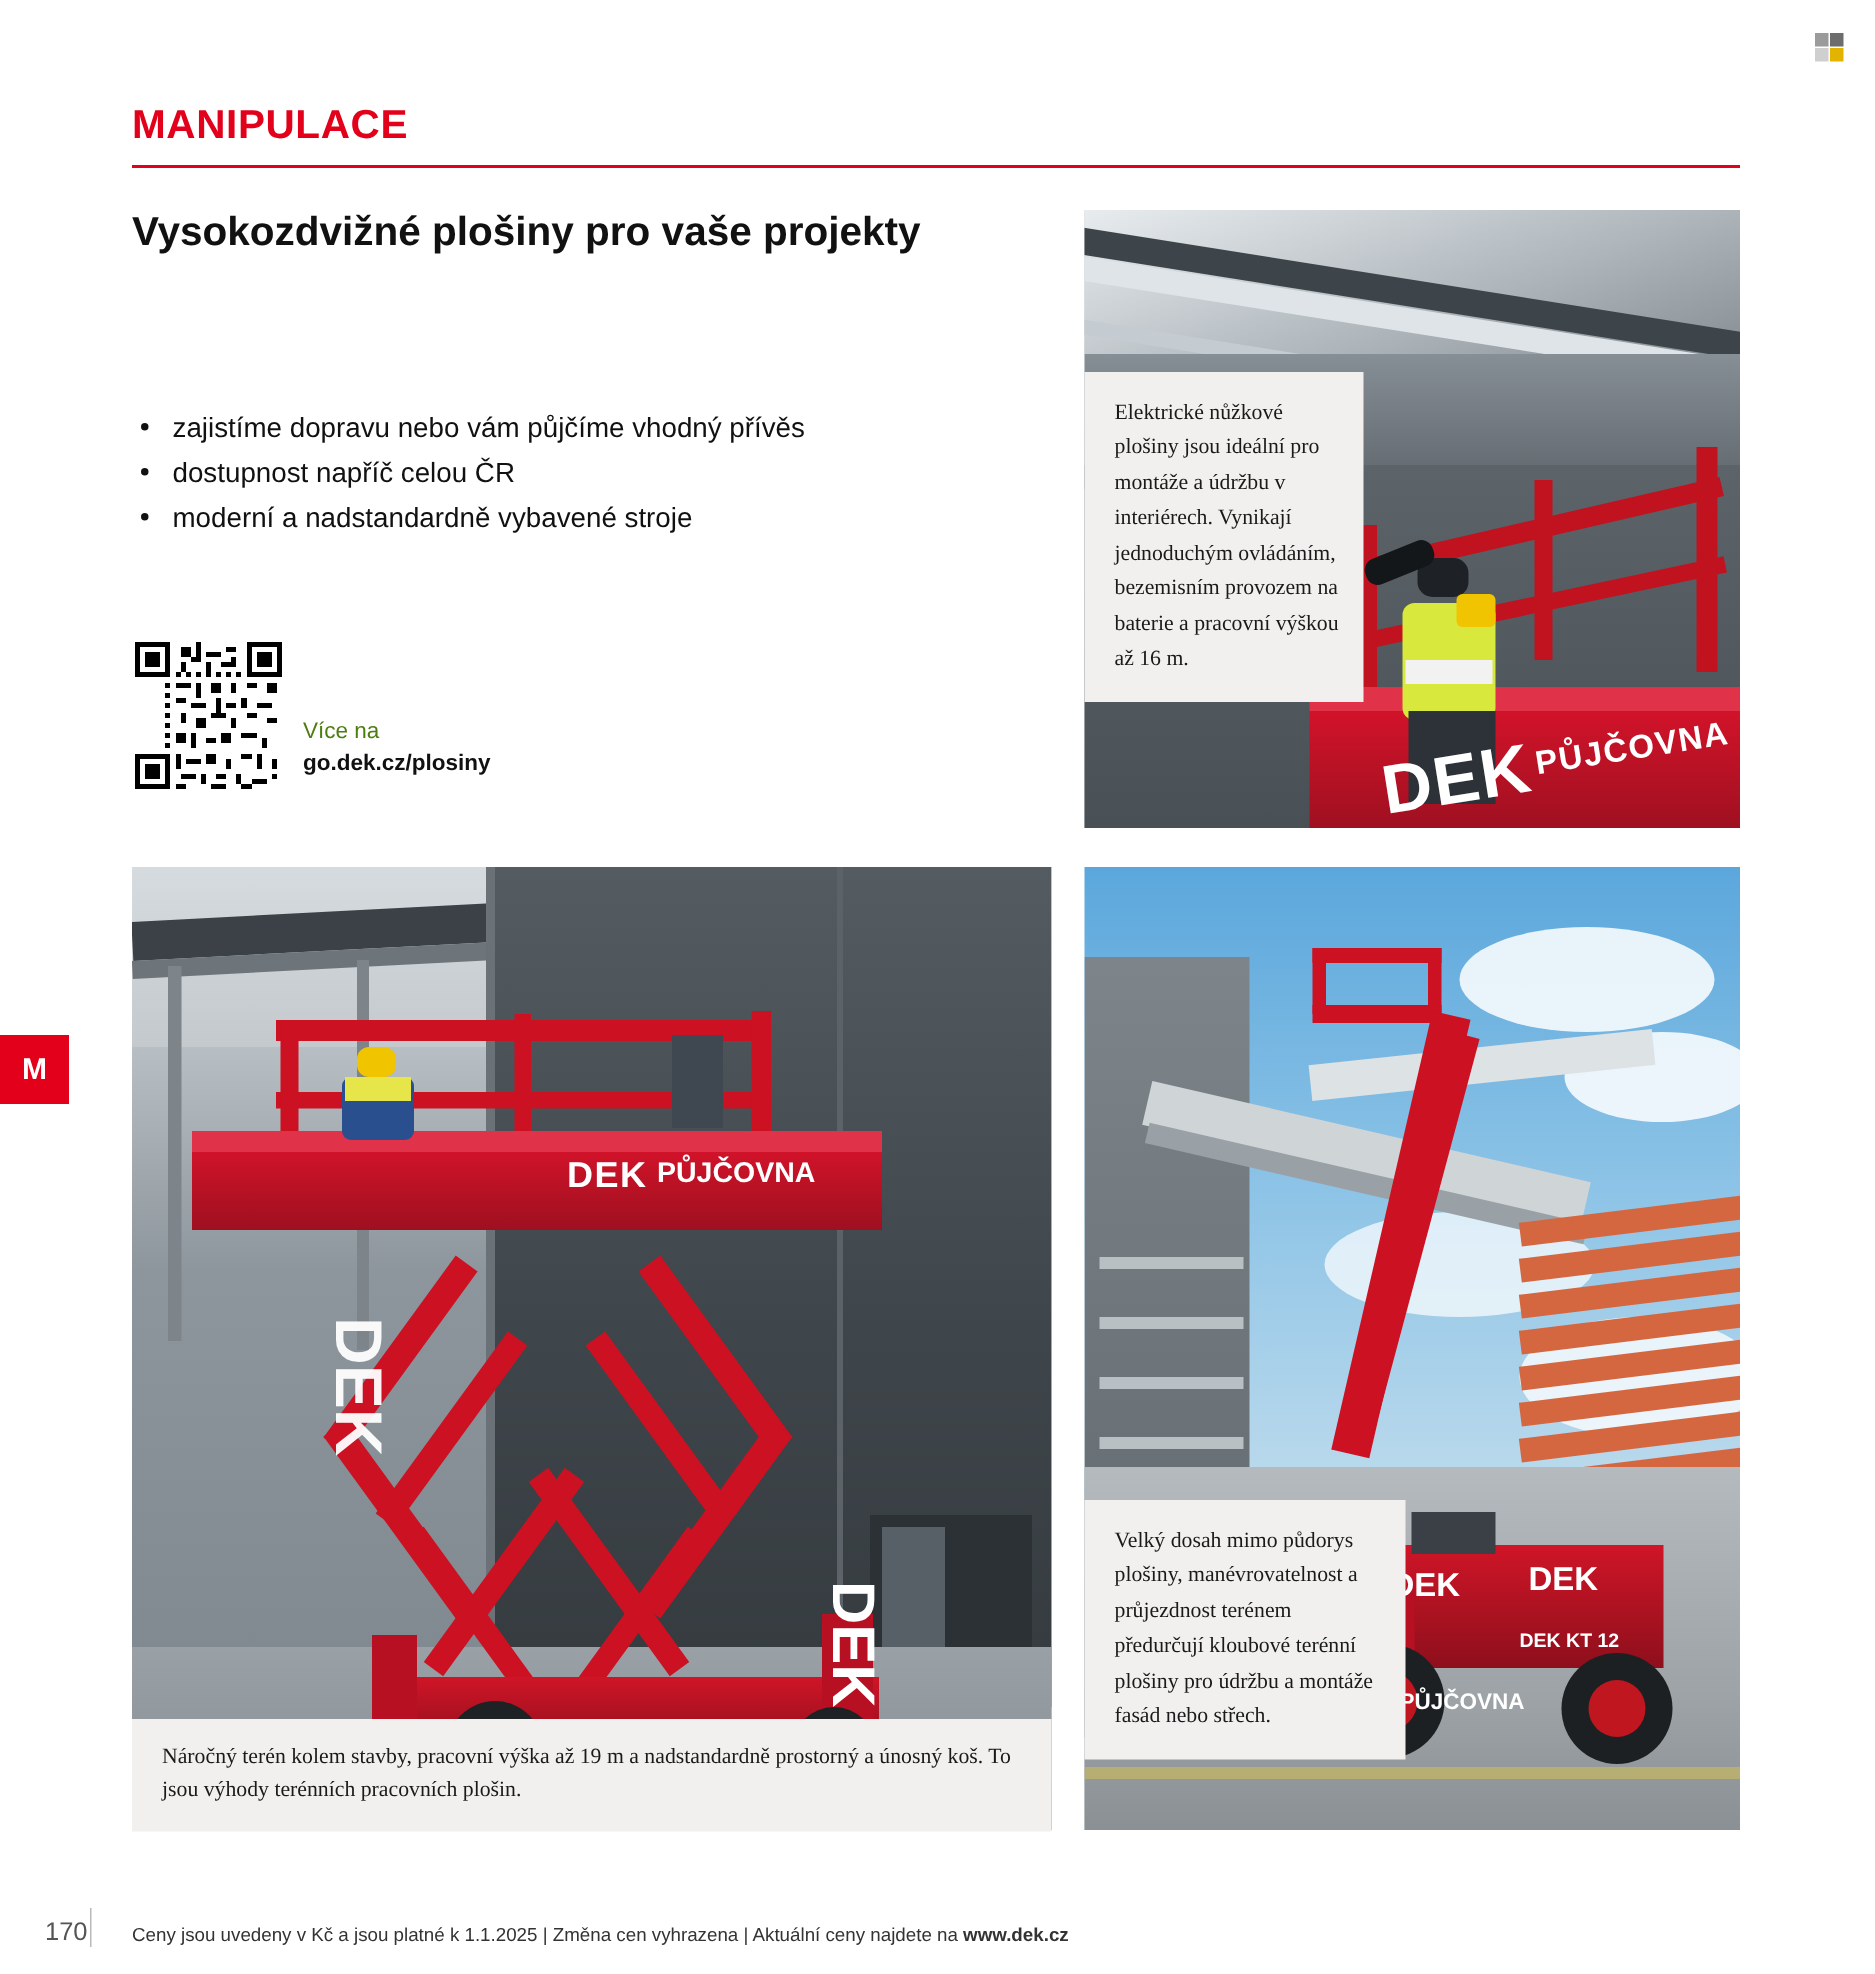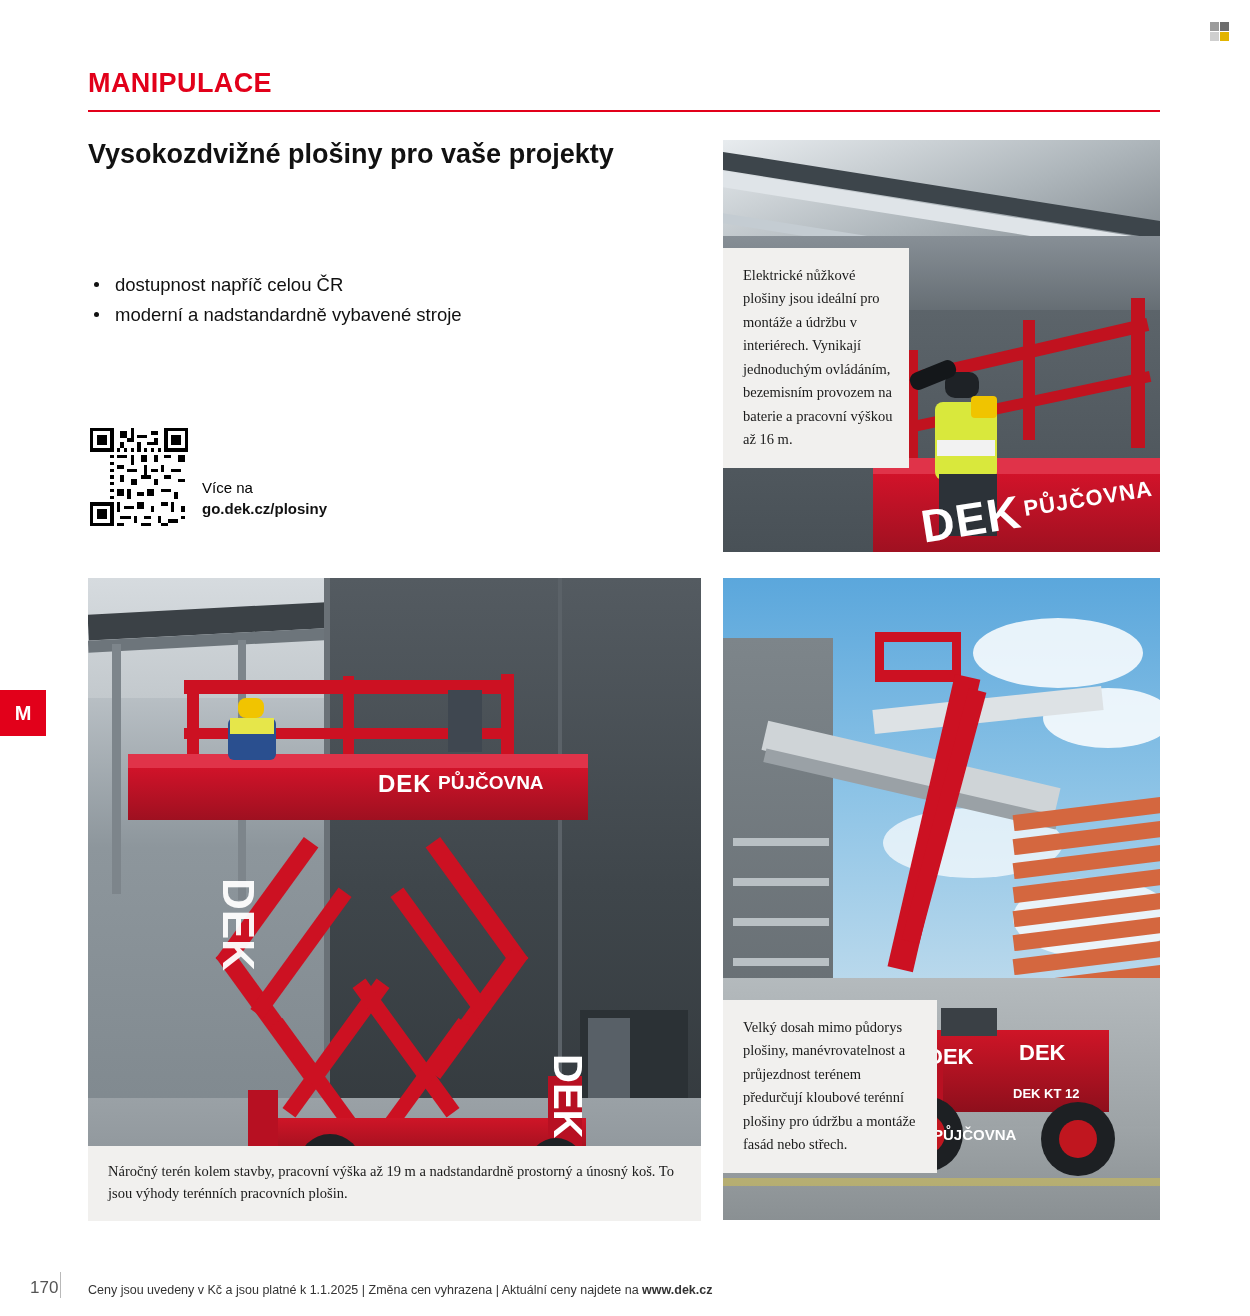--- a/index.html
+++ b/index.html
@@ -105,21 +105,21 @@
     width: 98px;
     height: 98px;
     background: #fff;
   }
   .qr-text {
     margin-left: 14px;
     padding-bottom: 6px;
     font-size: 15px;
     line-height: 1.45;
   }
-  .qr-text .more { color: #000000; }
+  .qr-text .more { color: #4d7c0f; }
   .qr-text .url { font-weight: bold; color: #111; }
 
   
   .side-tab {
     position: absolute;
     left: 0;
     top: 690px;
     width: 46px;
     height: 46px;
     background: #e2001a;
@@ -293,20 +293,21 @@
   <span class="sq c"></span>
   <span class="sq d"></span>
 </div>
 
 <div class="section-title">MANIPULACE</div>
 <div class="section-rule"></div>
 
 <div class="headline">Vysokozdvižné plošiny pro vaše projekty</div>
 
 <ul class="bullets">
+  <li>zajistíme dopravu nebo vám půjčíme vhodný přívěs</li>
   <li>dostupnost napříč celou ČR</li>
   <li>moderní a nadstandardně vybavené stroje</li>
 </ul>
 
 <div class="qr-block">
   <svg class="qr-code" viewBox="0 0 29 29" shape-rendering="crispEdges">
     <rect width="29" height="29" fill="#ffffff"></rect>
     <g fill="#000000">
 
       <rect x="0" y="0" width="7" height="1"></rect>

